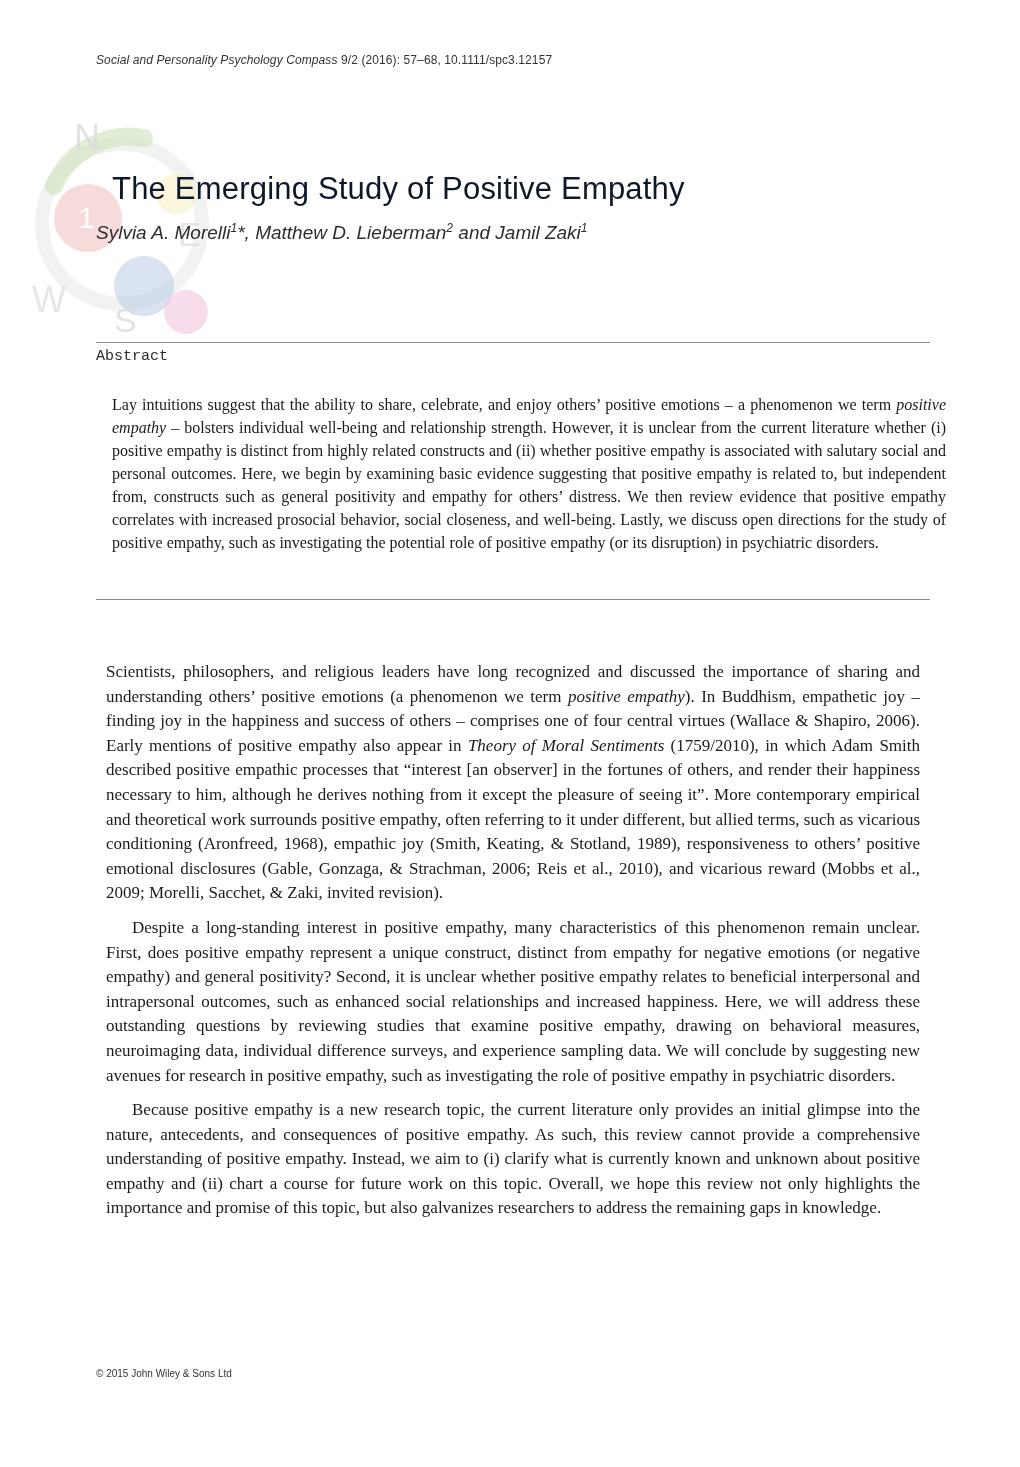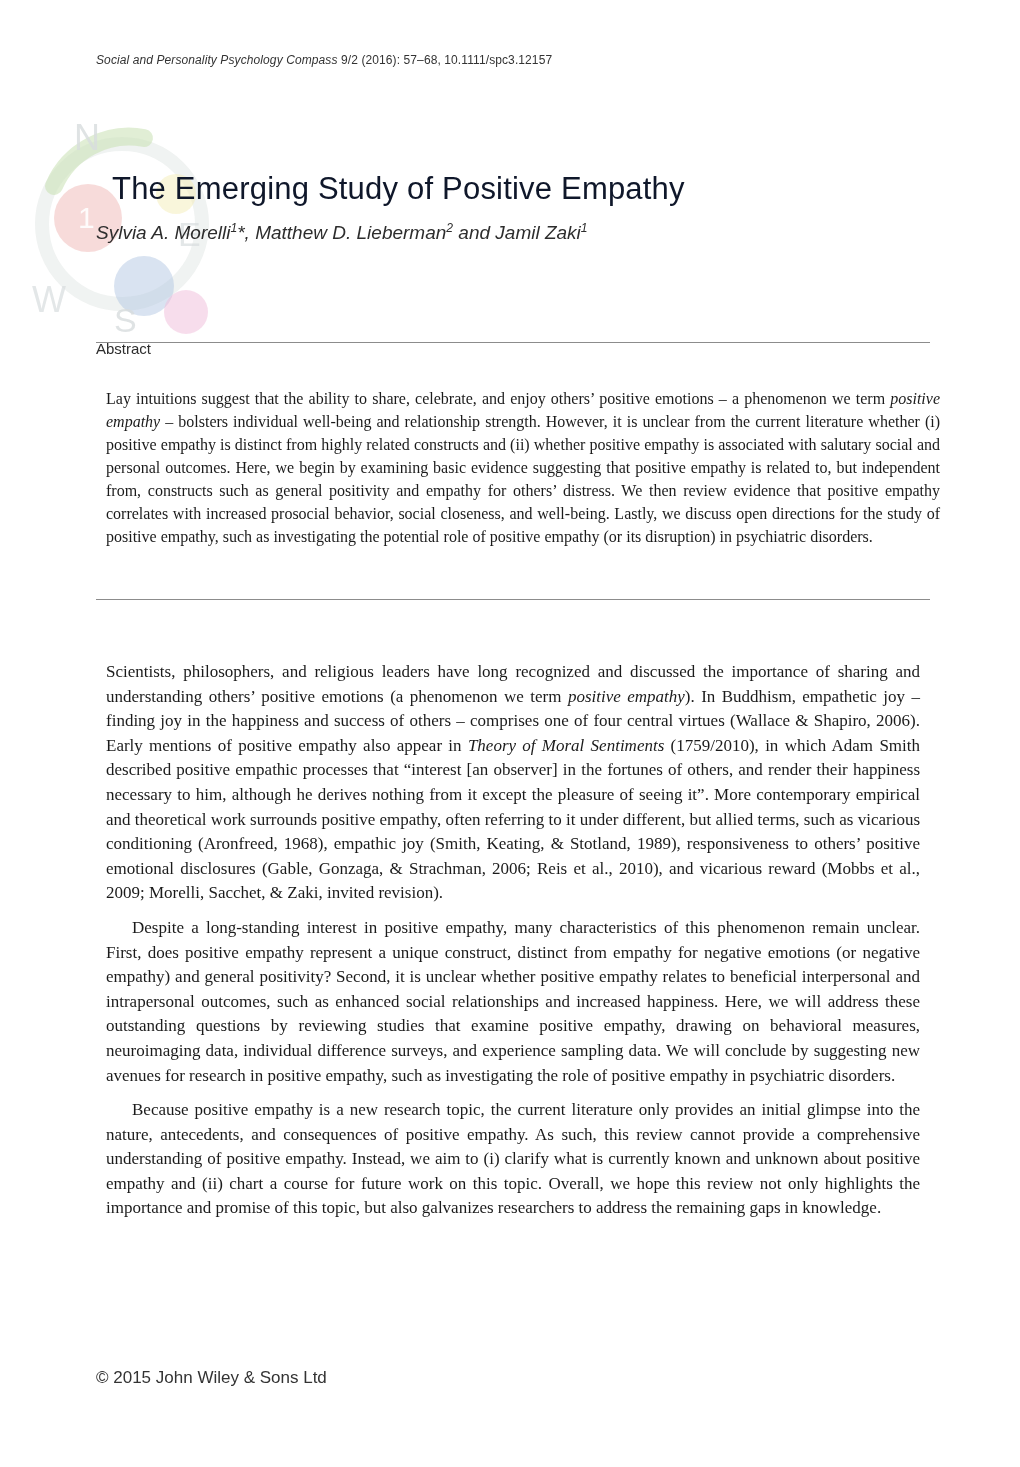--- a/index.html
+++ b/index.html
@@ -65,32 +65,32 @@
     position: absolute;
     left: 96px;
     width: 834px;
     height: 0;
     border-top: 1px solid #8c8c8c;
   }
   .rule-top { top: 342px; }
   .rule-bottom { top: 599px; }
   .abstract-heading {
     position: absolute;
-    top: 340px;
+    top: 348px;
     left: 96px;
-    font-family: Liberation Sans, sans-serif;
+    font-family: Liberation Mono, monospace;
     font-size: 15px;
     color: #2d2d2d;
   }
   .abstract-text {
     position: absolute;
     top: 377px;
     left: 96px;
     width: 834px;
-    margin: 10px;
+    margin: 16px;
     font-size: 16px;
     line-height: 23px;
     text-align: justify;
     color: #1b1b1b;
   }
   .body-block {
     position: absolute;
     top: 650px;
     left: 96px;
     width: 834px;
@@ -101,21 +101,21 @@
     line-height: 24.6px;
     text-align: justify;
     color: #1b1b1b;
   }
   .body-block p.indent { text-indent: 26px; }
   .footer-line {
     position: absolute;
     top: 1368px;
     left: 96px;
     font-family: "Liberation Sans", sans-serif;
-    font-size: 17px;
+    font-size: 10px;
     color: #333333;
   }
 </style>
 </head>
 <body>
 
 <div class="page">
 
   <div class="logo-watermark">
     <svg width="190" height="220" viewBox="0 0 190 220" xmlns="http://www.w3.org/2000/svg">

